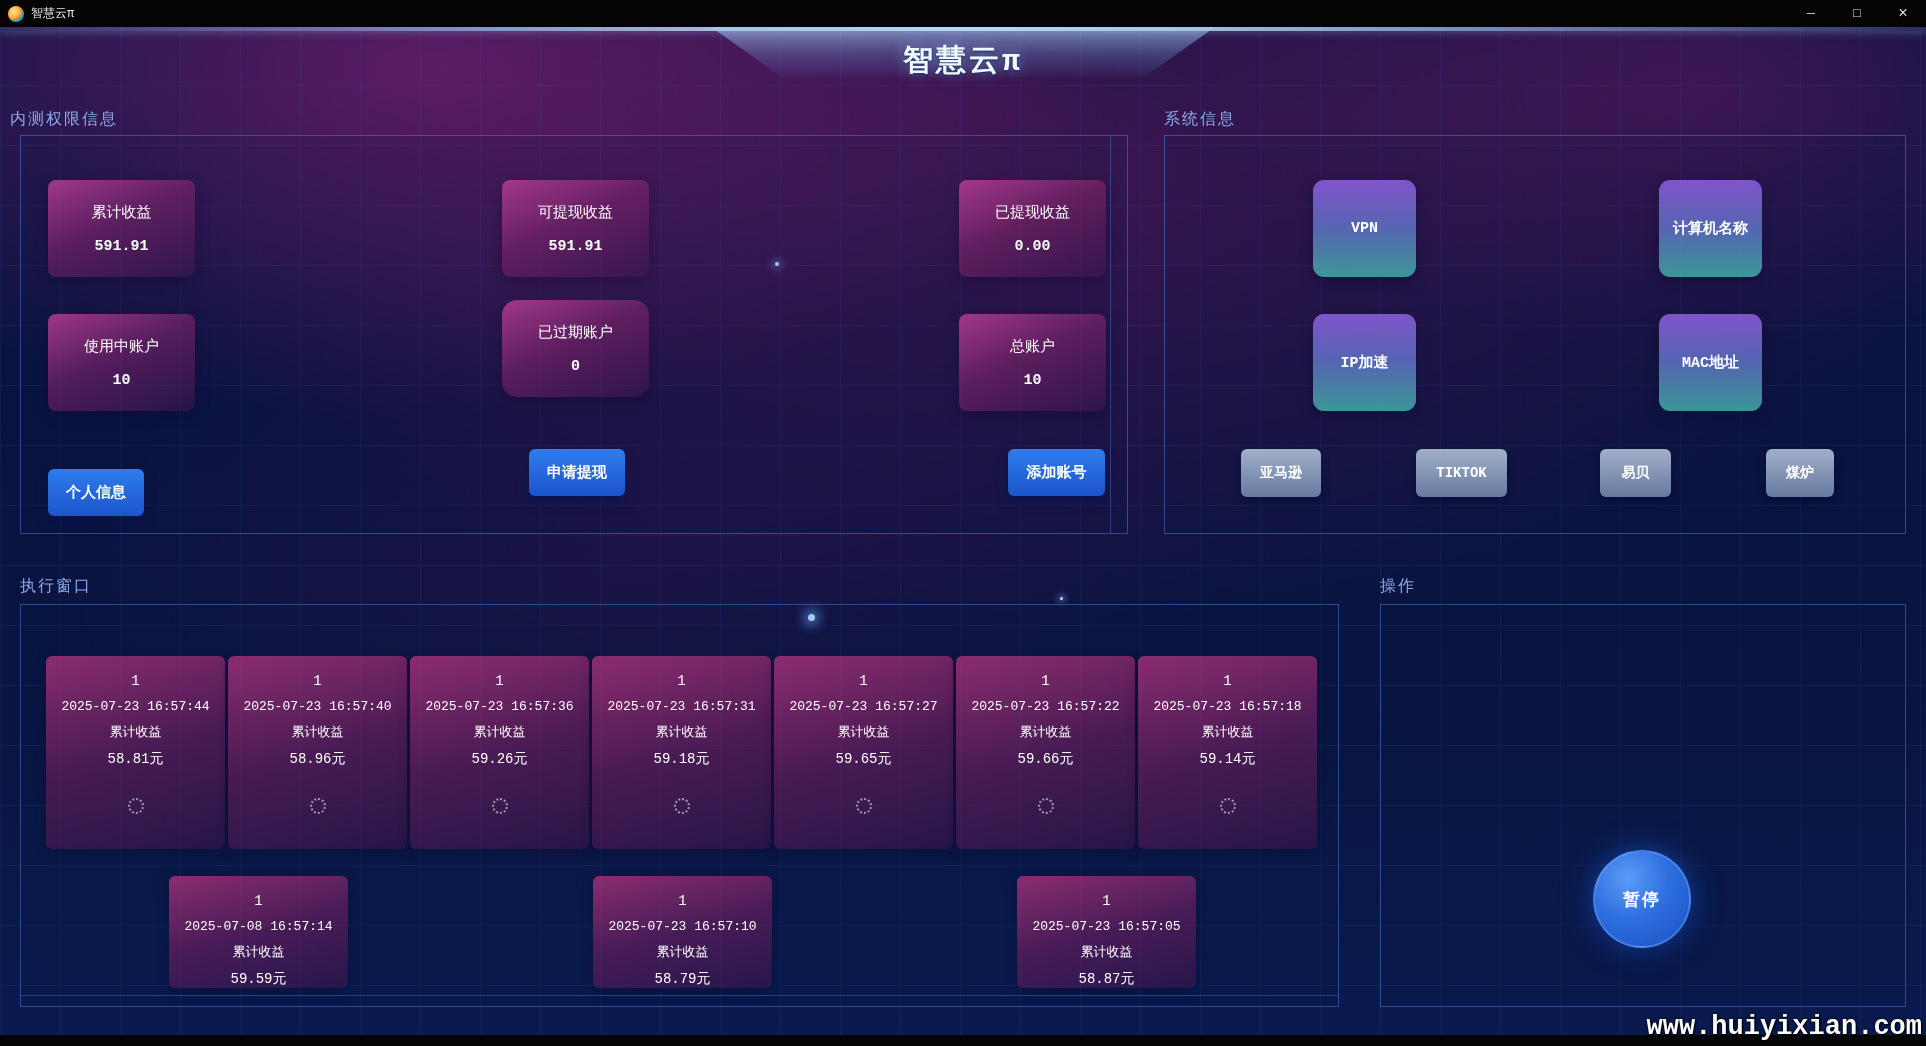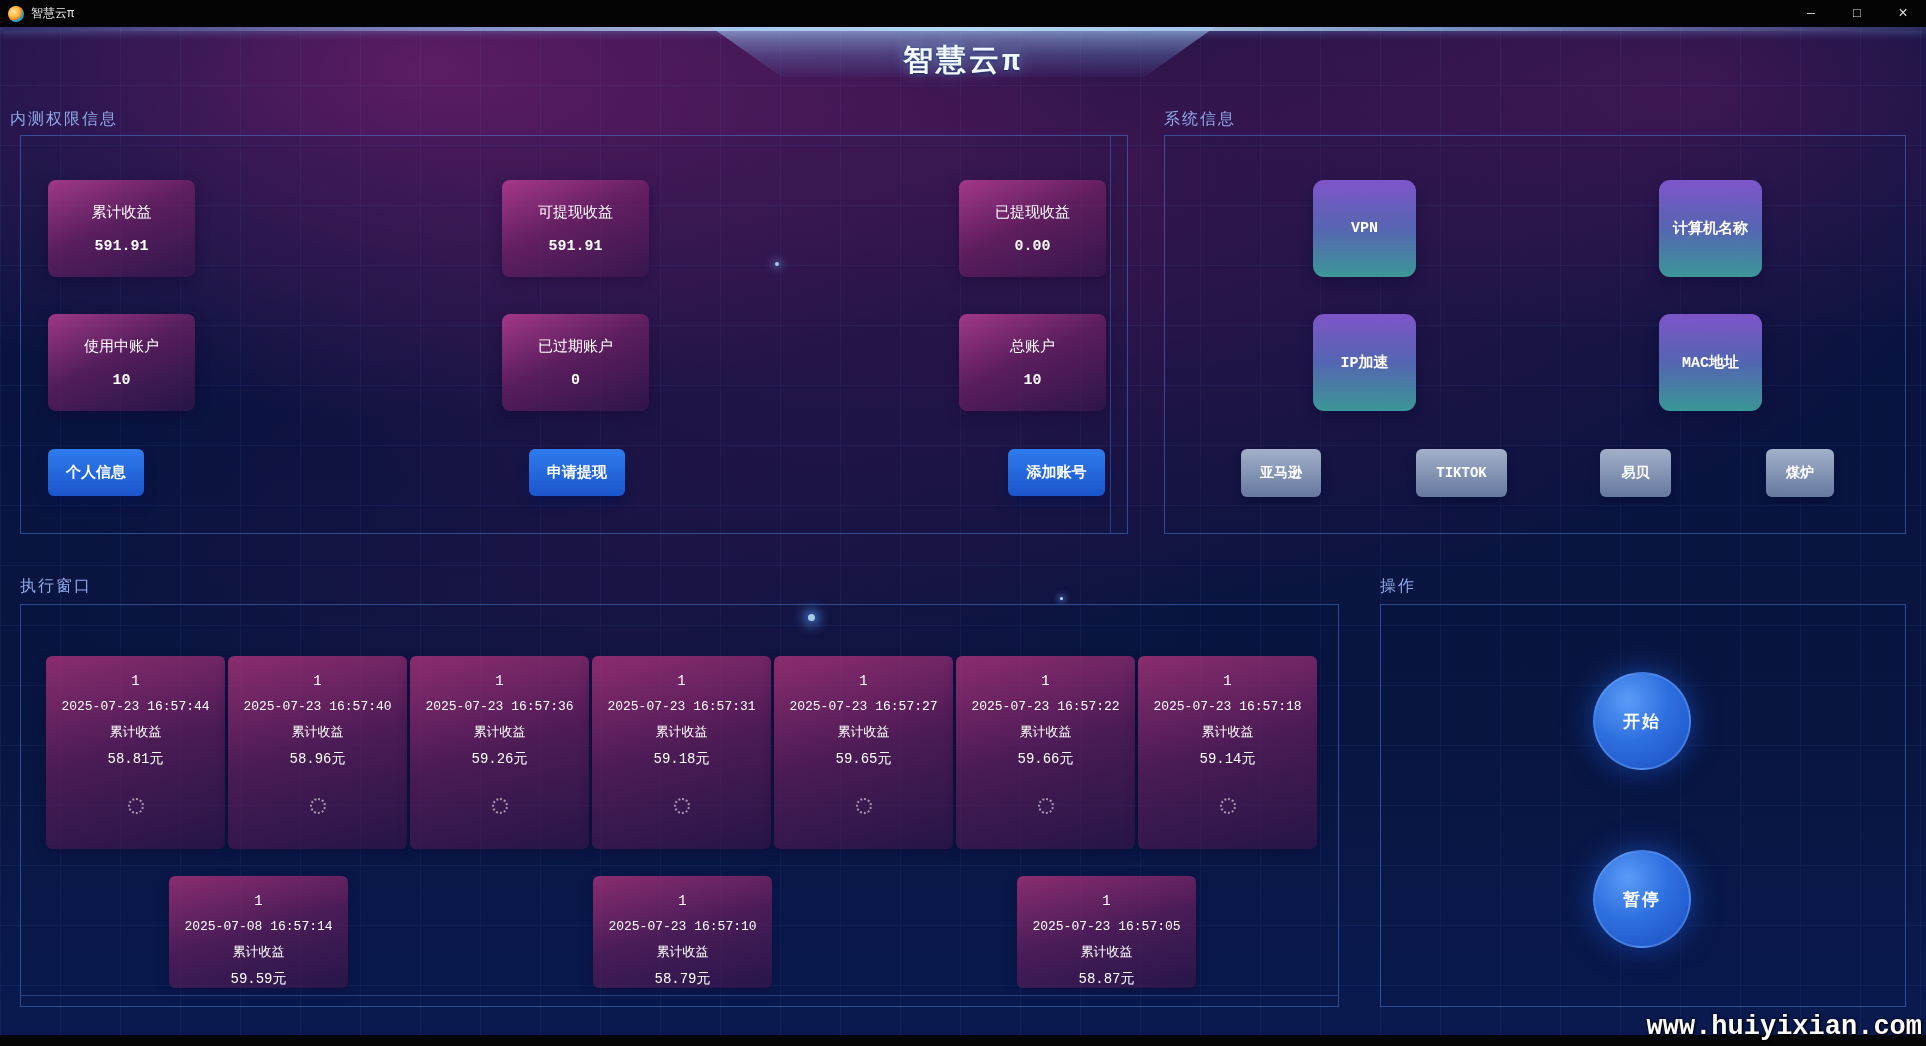--- a/index.html
+++ b/index.html
@@ -63,28 +63,28 @@
   #operation-panel { left:1380px; top:577px; width:526px; height:403px; }
 
   
   .stat-card { position:absolute; width:147px; height:97px; border-radius:8px; color:#fff;
     background: linear-gradient(155deg, rgba(182,62,146,0.85) 0%, rgba(120,34,104,0.66) 45%, rgba(58,22,76,0.55) 100%);
     box-shadow: 0 4px 14px rgba(18,0,40,0.35);
     display:flex; flex-direction:column; align-items:center; justify-content:center; gap:16px; }
   .stat-card .stat-label { font-size:15px; }
   .stat-card .stat-value { font-size:15px; font-weight:bold; }
   .stat-p1 { left:27px;  top:44px; }  .stat-p2 { left:481px; top:44px; }  .stat-p3 { left:938px; top:44px; }
-  .stat-p4 { left:27px;  top:178px; } .stat-p5 { left:481px; top:178px; } .stat-p6 { left:938px; top:178px; }
+  .stat-p4 { left:27px;  top:178px; } .stat-p5 { left:481px; top:164px;border-radius:15px; } .stat-p6 { left:938px; top:178px; }
 
   
   .action-btn { position:absolute; top:313px; height:47px; border:none; border-radius:6px; cursor:pointer;
     background: linear-gradient(180deg,#2f7ced 0%, #1b55cb 100%);
     color:#fff; font-weight:bold; font-size:15px; font-family:inherit;
     box-shadow: 0 7px 12px rgba(4,18,80,0.55); }
-  #profile-btn  { left:27px;  width:96px; }
+  #profile-btn  { left:27px;  width:96px;margin-top:20px; }
   #withdraw-btn { left:508px; width:96px; }
   #add-acct-btn { left:987px; width:97px; }
 
   
   .sys-card { position:absolute; width:103px; height:97px; border-radius:11px; padding:0 6px;
     background: linear-gradient(180deg, rgba(134,90,212,0.92) 0%, rgba(92,112,192,0.88) 50%, rgba(62,162,158,0.92) 100%);
     display:flex; align-items:center; justify-content:center; text-align:center;
     color:#fff; font-weight:bold; font-size:15px; cursor:pointer;
     box-shadow: 0 6px 14px rgba(8,10,44,0.40); }
   .sys-p1 { left:148px; top:44px; }  .sys-p2 { left:494px; top:44px; }
@@ -278,20 +278,19 @@
     <div class="line id">1</div>
     <div class="line time">2025-07-23 16:57:05</div>
     <div class="line lbl">累计收益</div>
     <div class="line val">58.87元</div>
 
   </div>
 </div>
     </div>
 
     <div id="operation-panel" class="panel">
-      <div id="start-btn" class="circle-btn">开始</div>
       <div id="pause-btn" class="circle-btn">暂停</div>
     </div>
   </div>
 
   <div id="bottom-bar"></div>
   <div id="watermark">www.huiyixian.com</div>
 </div>
 
 </body></html>

